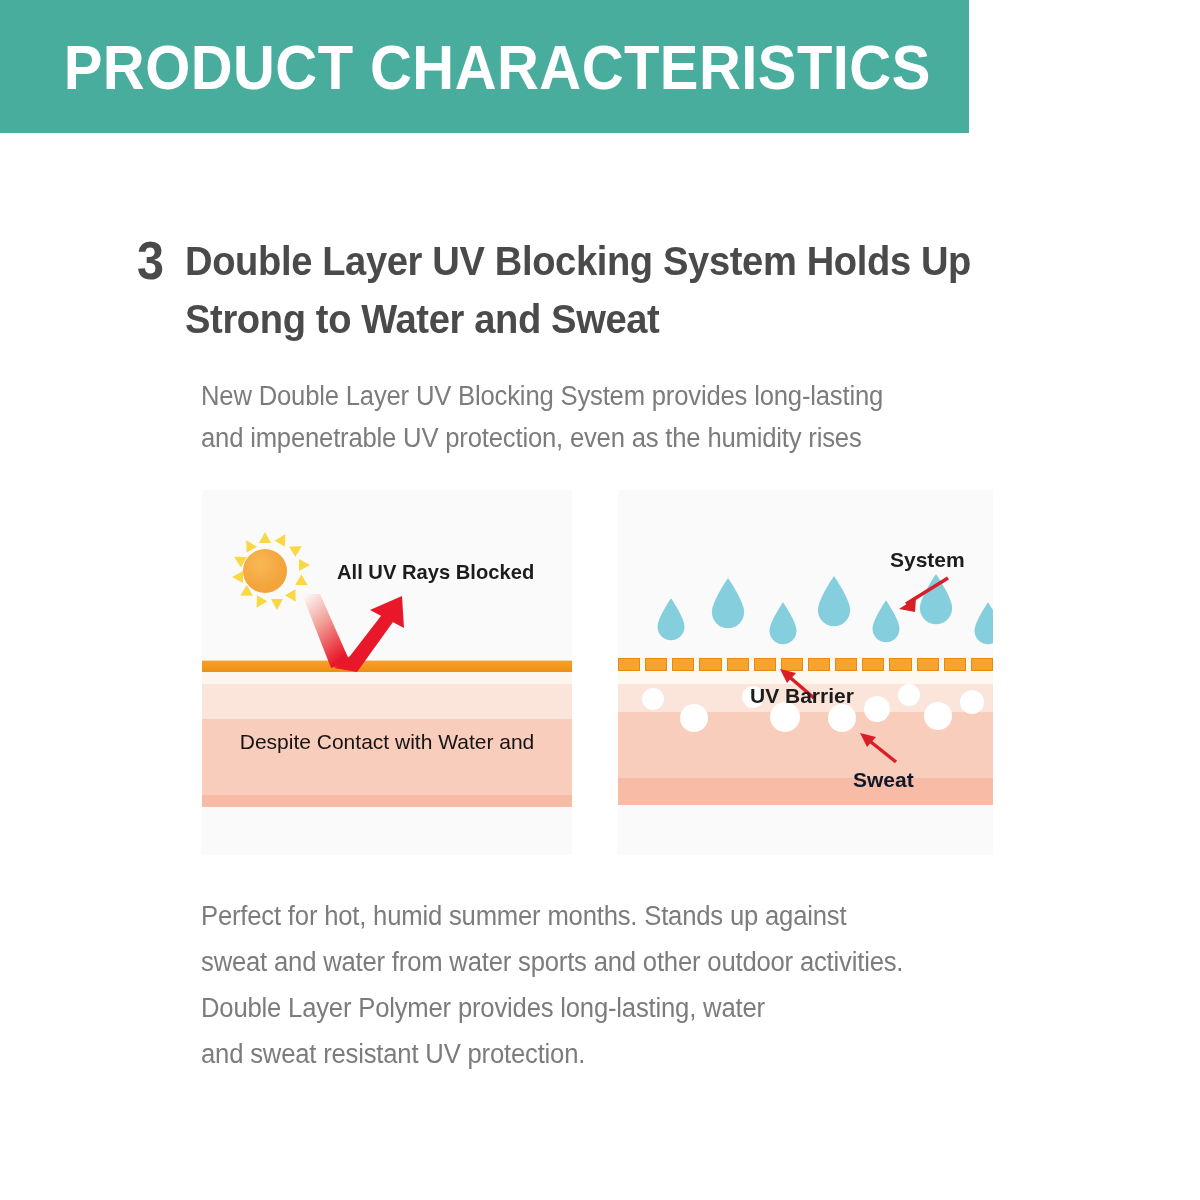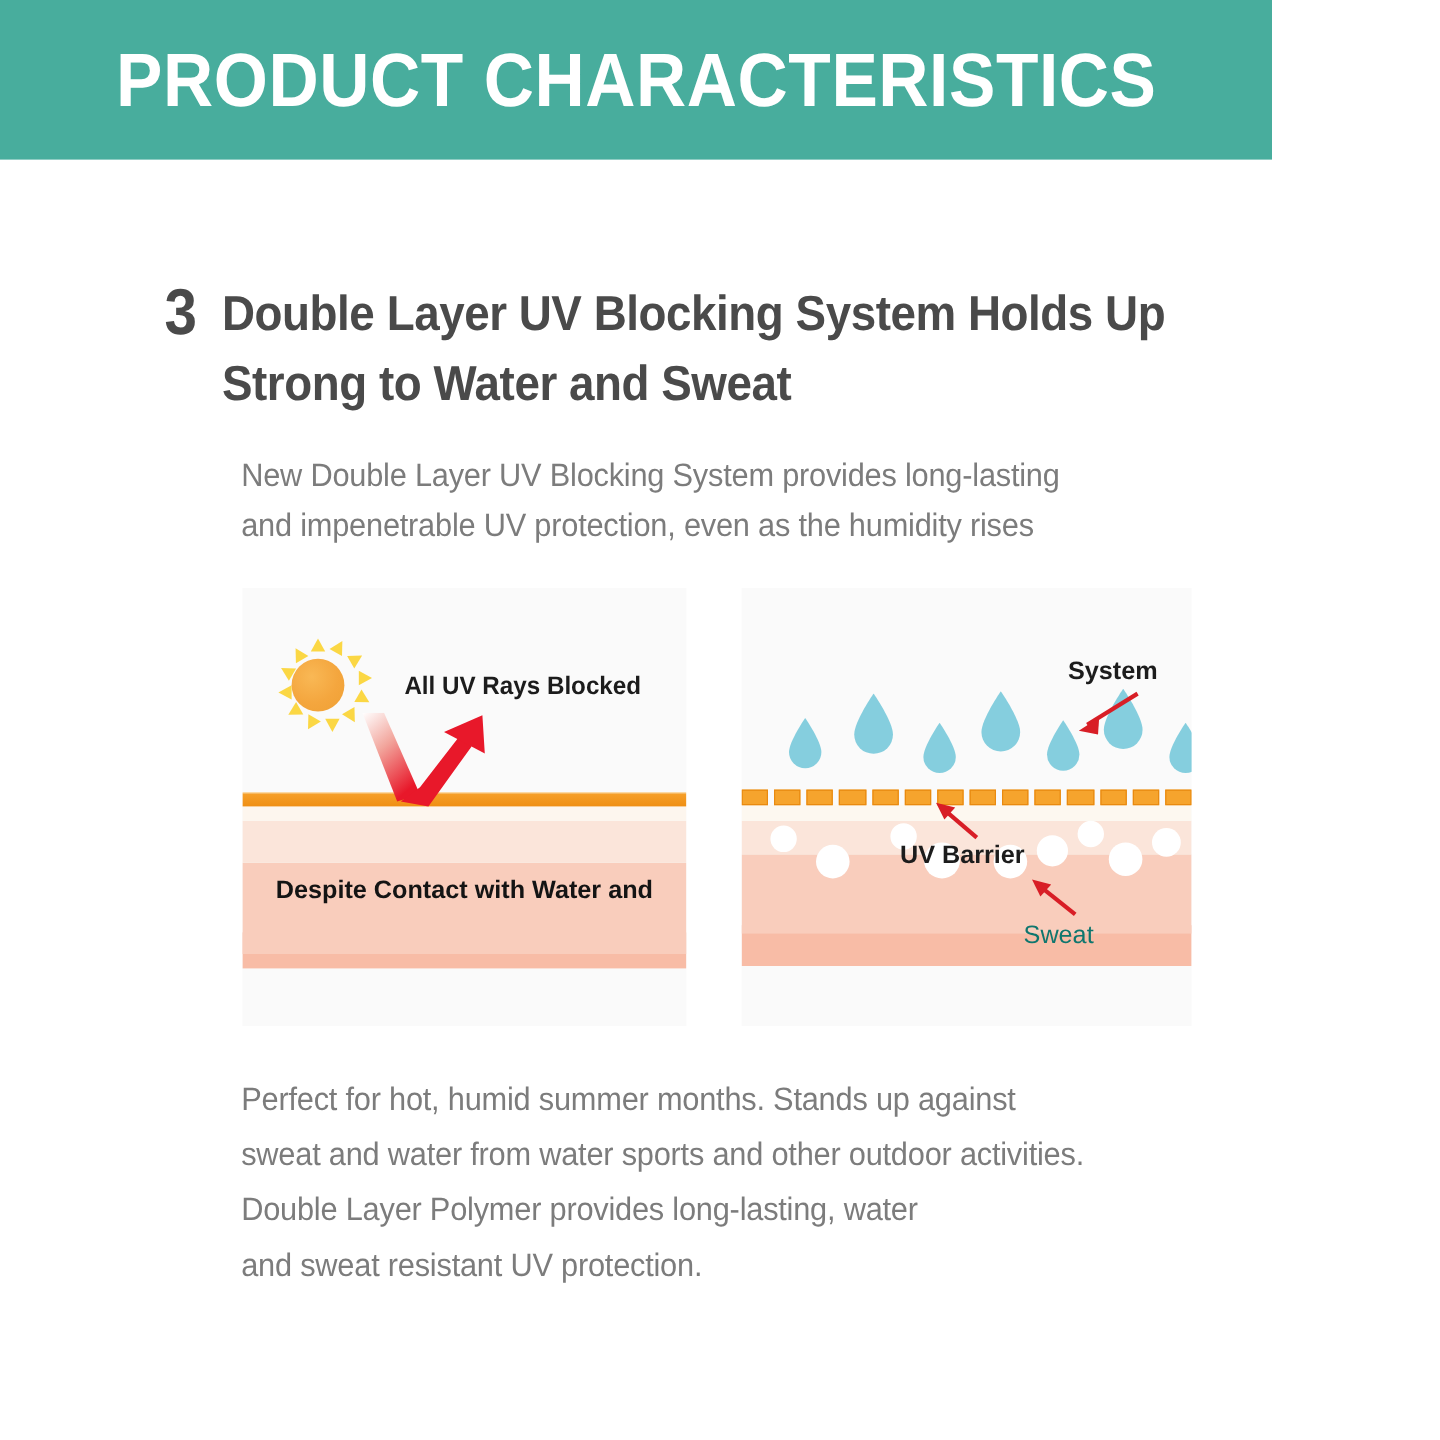--- a/index.html
+++ b/index.html
@@ -12,26 +12,26 @@
     height: 1200px;
     position: relative;
     font-family: "Liberation Sans", sans-serif;
     overflow: hidden;
   }
 
   
   .header-banner {
     position: absolute;
     left: 0; top: 0;
-    width: 1060px;
+    width: 969px;
     height: 133px;
     background: #48ad9d;
     display: flex;
     align-items: center;
-    justify-content: center;
+    justify-content: flex-end;
   }
   .header-title {
     color: #ffffff;
     font-family: "Liberation Sans Narrow", "Liberation Sans", sans-serif;
     font-size: 63px;
     font-weight: bold;
     letter-spacing: 0.5px;
     transform: scaleX(0.92);
     white-space: nowrap;
   }
@@ -138,21 +138,21 @@
     transform-origin: left top;
   }
   .caption-left {
     position: absolute;
     left: 0; top: 238px;
     width: 100%;
     text-align: center;
     color: #141414;
     font-family: "Liberation Sans Narrow", "Liberation Sans", sans-serif;
     font-size: 21px;
-    font-weight: bold;
+    font-weight: normal;
     line-height: 27px;
   }
 
   
   .pr-dashrow {
     position: absolute;
     left: 0; top: 168px;
     width: 100%; height: 13px;
     display: flex;
     justify-content: space-between;
@@ -183,34 +183,34 @@
     position: absolute;
     left: 272px; top: 58px;
     color: #1c1c1c;
     font-family: "Liberation Sans Narrow", "Liberation Sans", sans-serif;
     font-size: 21px;
     font-weight: bold;
     white-space: nowrap;
   }
   .label-uvbarrier {
     position: absolute;
-    left: 132px; top: 211px;
+    left: 132px; top: 194px;
     color: #1c1c1c;
     font-family: "Liberation Sans Narrow", "Liberation Sans", sans-serif;
     font-size: 21px;
     font-weight: bold;
     white-space: nowrap;
   }
   .label-sweat {
     position: absolute;
     left: 235px; top: 278px;
-    color: #0f766e;
-    font-family: "Liberation Sans Narrow", "Liberation Sans", sans-serif;
-    font-size: 21px;
-    font-weight: normal;
+    color: #0f172a;
+    font-family: "Liberation Sans Narrow", "Liberation Sans", sans-serif;
+    font-size: 21px;
+    font-weight: bold;
     white-space: nowrap;
   }
 
   
   .body-copy {
     position: absolute;
     left: 201px;
     top: 893px;
     width: 900px;
     color: #7c7c7c;

